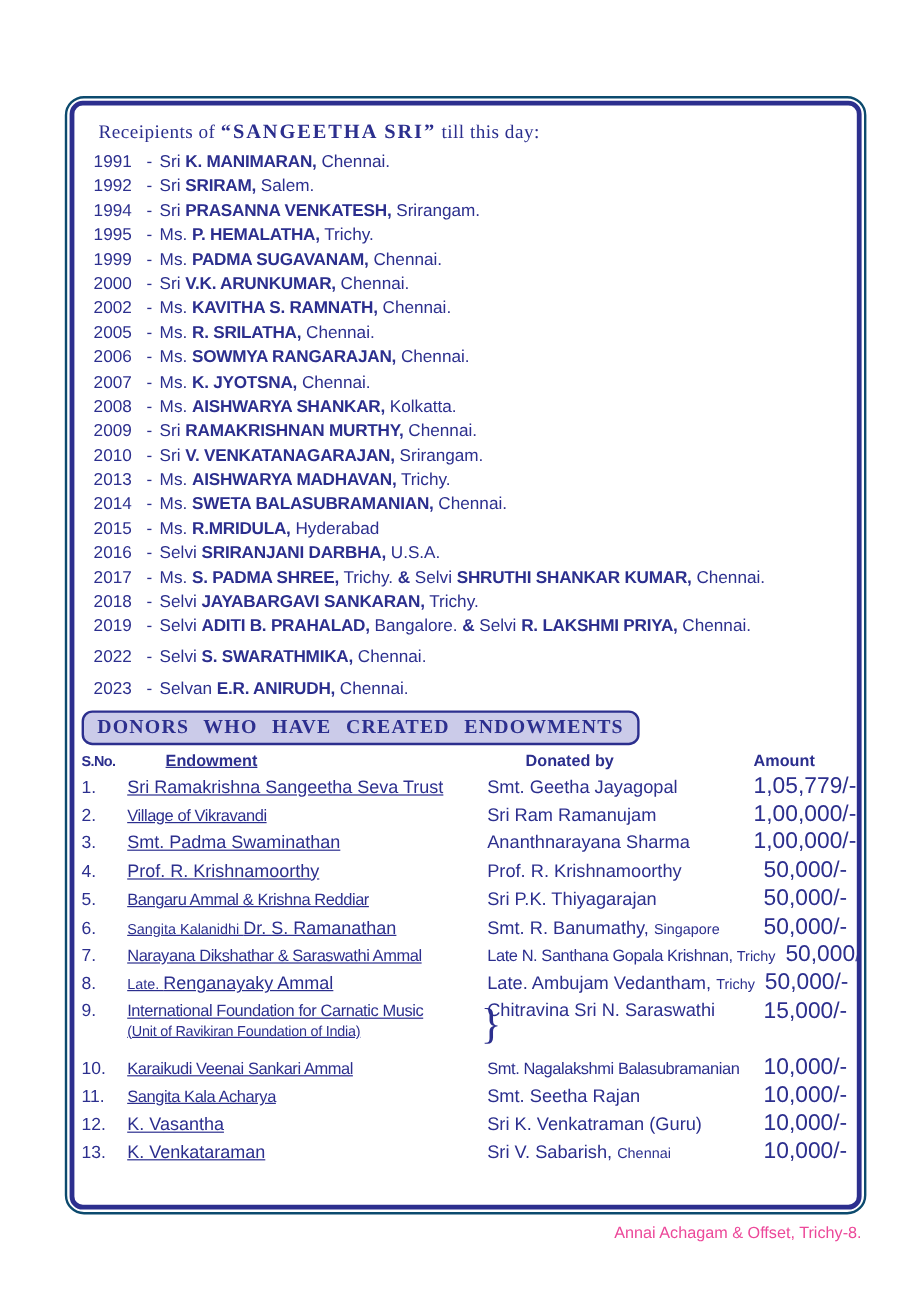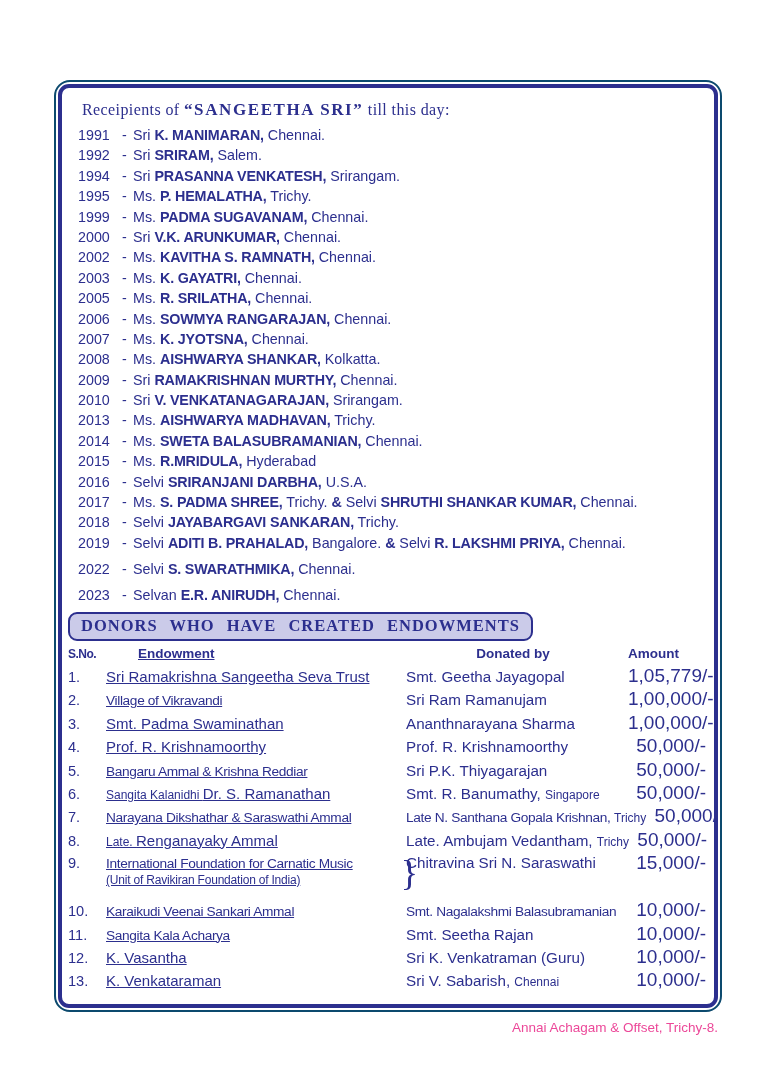--- a/index.html
+++ b/index.html
@@ -21,21 +21,21 @@
   .rtext .b{font-weight:bold;letter-spacing:-0.2px;}
   
   .dhead-wrap{text-align:left;margin:7px 0 5px 0;}
   .dhead{display:inline-block;background:#cbcbe9;border:2px solid #2c2f8e;border-radius:9px;
          padding:2px 11px 3px 11px;font-family:"Liberation Serif", serif;font-weight:bold;
          font-size:16.5px;letter-spacing:1px;word-spacing:7px;}
   
   .thead{display:flex;align-items:baseline;font-weight:bold;margin-bottom:3px;}
   .thead .col-sn{font-size:12px;letter-spacing:-0.5px;}
   .thead .col-endow{font-size:13.5px;padding-left:32px;}
-  .thead .col-don{font-size:13.5px;text-align:center;padding-right:40px;}
+  .thead .col-don{font-size:13.5px;text-align:left;padding-right:40px;}
   .thead .col-amt{font-size:13.5px;text-align:left;}
   .drow{display:flex;align-items:baseline;height:23.4px;line-height:23.4px;white-space:nowrap;}
   .drow.tall{height:44px;align-items:flex-start;line-height:18px;padding-top:3px;}
   .col-sn{width:38px;flex:none;font-size:14.6px;}
   .col-endow{width:300px;flex:none;font-size:15px;position:relative;text-decoration:underline;}
   .col-don{flex:1;font-size:15.2px;}
   .col-amt{width:78px;flex:none;text-align:right;font-size:19px;}
   .sm{font-size:12px;}
   .cond{font-size:13.7px;letter-spacing:-0.35px;}
   .endow-line2{font-size:12px;line-height:14px;letter-spacing:-0.2px;}
@@ -58,21 +58,20 @@
       </div>
 
       <div class="rlist">
           <div class="rrow"><span class="ryear">1991</span><span class="rdash">-</span><span class="rtext"><span>Sri </span><span class="b ">K. MANIMARAN,</span><span> Chennai.</span></span></div>
           <div class="rrow"><span class="ryear">1992</span><span class="rdash">-</span><span class="rtext"><span>Sri </span><span class="b ">SRIRAM,</span><span> Salem.</span></span></div>
           <div class="rrow"><span class="ryear">1994</span><span class="rdash">-</span><span class="rtext"><span>Sri </span><span class="b ">PRASANNA VENKATESH,</span><span> Srirangam.</span></span></div>
           <div class="rrow"><span class="ryear">1995</span><span class="rdash">-</span><span class="rtext"><span>Ms. </span><span class="b ">P. HEMALATHA,</span><span> Trichy.</span></span></div>
           <div class="rrow"><span class="ryear">1999</span><span class="rdash">-</span><span class="rtext"><span>Ms. </span><span class="b ">PADMA SUGAVANAM,</span><span> Chennai.</span></span></div>
           <div class="rrow"><span class="ryear">2000</span><span class="rdash">-</span><span class="rtext"><span>Sri </span><span class="b ">V.K. ARUNKUMAR,</span><span> Chennai.</span></span></div>
           <div class="rrow"><span class="ryear">2002</span><span class="rdash">-</span><span class="rtext"><span>Ms. </span><span class="b ">KAVITHA S. RAMNATH,</span><span> Chennai.</span></span></div>
-          <div class="rrow"><span class="ryear">2003</span><span class="rdash">-</span><span class="rtext"><span>Ms. </span><span class="b ">K. GAYATRI,</span><span> Chennai.</span></span></div>
           <div class="rrow"><span class="ryear">2005</span><span class="rdash">-</span><span class="rtext"><span>Ms. </span><span class="b ">R. SRILATHA,</span><span> Chennai.</span></span></div>
           <div class="rrow"><span class="ryear">2006</span><span class="rdash">-</span><span class="rtext"><span>Ms. </span><span class="b ">SOWMYA RANGARAJAN,</span><span> Chennai.</span></span></div>
           <div class="rrow"><span class="ryear">2007</span><span class="rdash">-</span><span class="rtext"><span>Ms. </span><span class="b ">K. JYOTSNA,</span><span> Chennai.</span></span></div>
           <div class="rrow"><span class="ryear">2008</span><span class="rdash">-</span><span class="rtext"><span>Ms. </span><span class="b ">AISHWARYA SHANKAR,</span><span> Kolkatta.</span></span></div>
           <div class="rrow"><span class="ryear">2009</span><span class="rdash">-</span><span class="rtext"><span>Sri </span><span class="b ">RAMAKRISHNAN MURTHY,</span><span> Chennai.</span></span></div>
           <div class="rrow"><span class="ryear">2010</span><span class="rdash">-</span><span class="rtext"><span>Sri </span><span class="b ">V. VENKATANAGARAJAN,</span><span> Srirangam.</span></span></div>
           <div class="rrow"><span class="ryear">2013</span><span class="rdash">-</span><span class="rtext"><span>Ms. </span><span class="b ">AISHWARYA MADHAVAN,</span><span> Trichy.</span></span></div>
           <div class="rrow"><span class="ryear">2014</span><span class="rdash">-</span><span class="rtext"><span>Ms. </span><span class="b ">SWETA BALASUBRAMANIAN,</span><span> Chennai.</span></span></div>
           <div class="rrow"><span class="ryear">2015</span><span class="rdash">-</span><span class="rtext"><span>Ms. </span><span class="b ">R.MRIDULA,</span><span> Hyderabad</span></span></div>
           <div class="rrow"><span class="ryear">2016</span><span class="rdash">-</span><span class="rtext"><span>Selvi </span><span class="b ">SRIRANJANI DARBHA,</span><span> U.S.A.</span></span></div>

